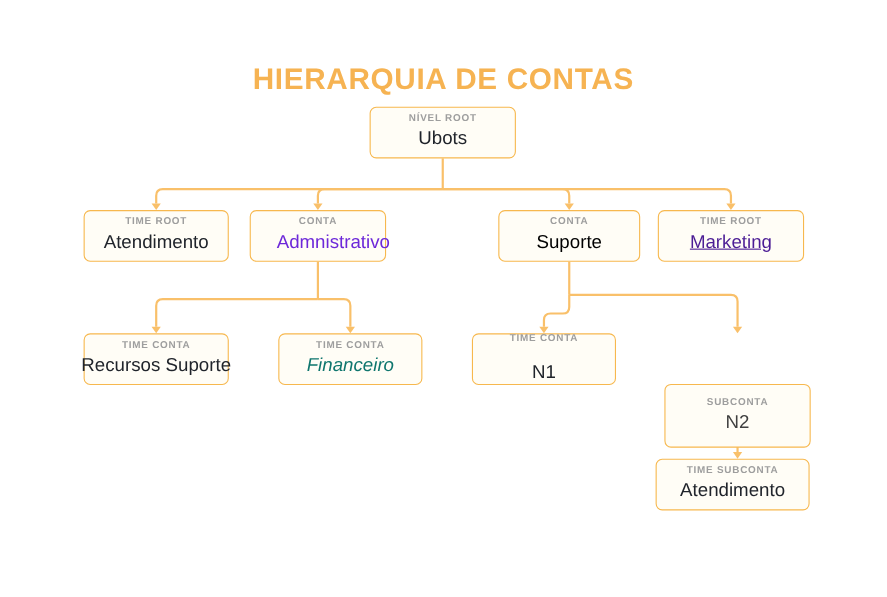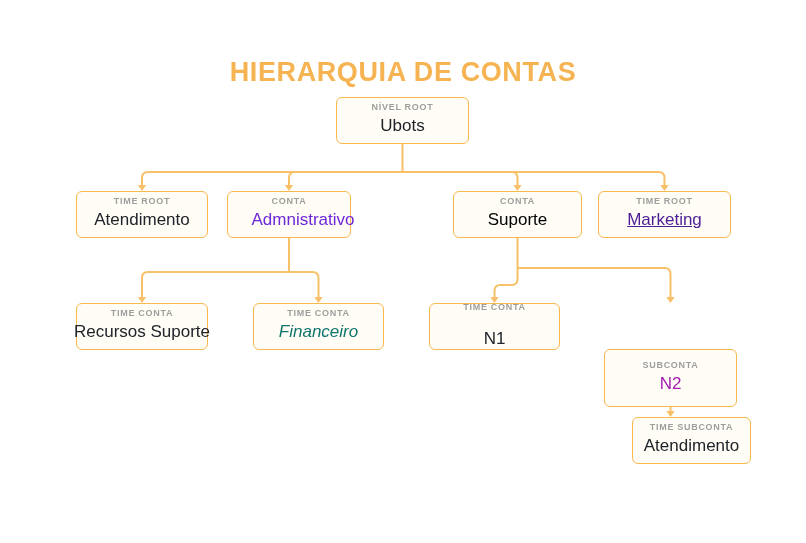--- a/index.html
+++ b/index.html
@@ -126,21 +126,21 @@
       <div class="node" style="left: 253px; top: 303px; width: 131px; height: 47px; background: rgb(255, 253, 246); border-color: rgb(247, 184, 78);">
         <div class="node-kind" style="color: rgb(158, 158, 158);">TIME CONTA</div>
         <div class="node-name" style="color: #0f766e; font-style: italic;">Financeiro</div>
       </div>
       <div class="node" style="left: 429px; top: 303px; width: 131px; height: 47px; background: rgb(255, 253, 246); border-color: rgb(247, 184, 78);">
         <div class="node-kind" style="color: rgb(158, 158, 158);">TIME CONTA</div>
         <div class="node-name" style="color: rgb(32, 36, 43); margin-top: 16px;">N1</div>
       </div>
       <div class="node" style="left: 604px; top: 303px; width: 133px; height: 58px; background: rgb(255, 253, 246); border-color: rgb(247, 184, 78); margin-top: 46px;">
         <div class="node-kind" style="color: rgb(158, 158, 158);">SUBCONTA</div>
-        <div class="node-name" style="color: #a21caf;">N2</div>
+        <div class="node-name" style="color: #404040;">N2</div>
       </div>
-      <div class="node" style="left: 632px; top: 417px; width: 119px; height: 47px; background: rgb(255, 253, 246); border-color: rgb(247, 184, 78);">
+      <div class="node" style="left: 596px; top: 417px; width: 140px; height: 47px; background: rgb(255, 253, 246); border-color: rgb(247, 184, 78);">
         <div class="node-kind" style="color: rgb(158, 158, 158);">TIME SUBCONTA</div>
         <div class="node-name" style="color: rgb(32, 36, 43);">Atendimento</div>
       </div>
     </div>
 
 </div>
 
 </body></html>

